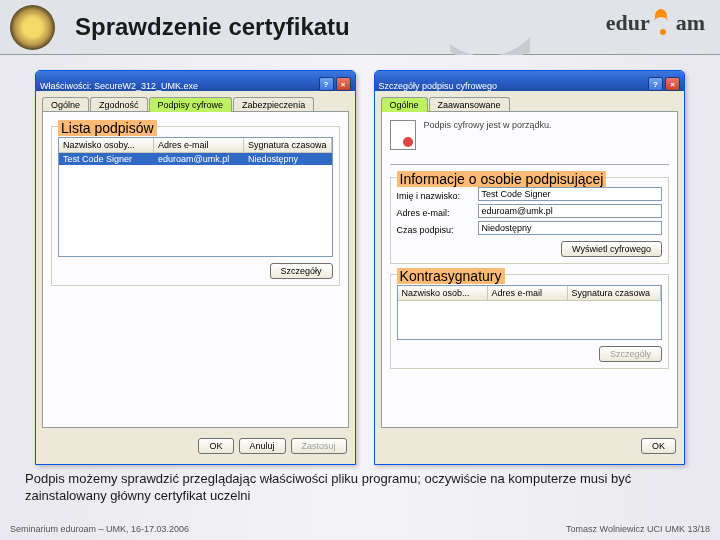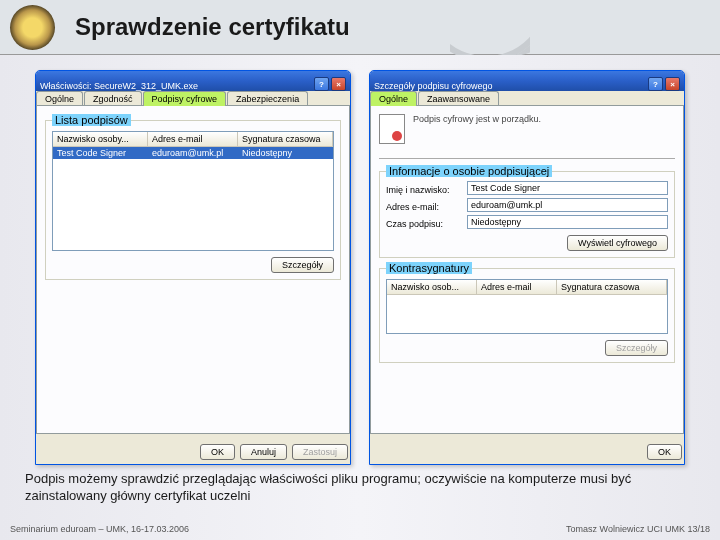--- a/index.html
+++ b/index.html
@@ -15,27 +15,27 @@
 .eduroam-logo .wifi{display:inline-block;position:relative;width:30px;height:25px;vertical-align:middle;margin:0 -2px}
 .eduroam-logo .wifi::before{content:"";position:absolute;width:6px;height:6px;background:#ff8c00;border-radius:50%;bottom:2px;left:12px}
 .eduroam-logo .wifi::after{content:"";position:absolute;width:14px;height:14px;border:3px solid #ff8c00;border-bottom:none;border-left:none;border-right:none;border-radius:50% 50% 0 0;left:6px;bottom:6px;box-shadow:0 -6px 0 -1px #ff8c00}
 .content{position:absolute;top:70px;left:35px;right:35px;bottom:75px;display:flex;gap:18px}
 .dlg{flex:1;background:#ece9d8;border:1px solid #0054e3;border-radius:5px 5px 0 0;display:flex;flex-direction:column;font-size:9px;box-shadow:2px 2px 4px rgba(0,0,0,0.2)}
 .tb{height:20px;background:linear-gradient(#3b77e0,#2a5fc8 50%,#1f4ea8);color:#fff;display:flex;align-items:flex-end;padding:0 4px;border-radius:4px 4px 0 0;font-size:9px}
 .tb-title{flex:1;overflow:hidden;white-space:nowrap}
 .tb-btns{display:flex;gap:2px}
 .tb-btn{width:15px;height:14px;background:linear-gradient(#6fa4f0,#3b77e0);border:1px solid #1a3a80;border-radius:2px;color:#fff;font-size:8px;display:flex;align-items:center;justify-content:center;font-weight:bold}
 .tb-btn.close{background:linear-gradient(#e8796a,#c8452a)}
-.dlg-body{flex:1;display:flex;flex-direction:column}
+.dlg-body{flex:1;padding:6px;display:flex;flex-direction:column}
 .tabs{display:flex;font-size:9px}
 .tab{padding:2px 8px;background:#ece9d8;border:1px solid #919b9c;border-bottom:none;border-radius:3px 3px 0 0;margin-right:1px}
 .tab.active{background:#bef264;position:relative;z-index:2}
 .tab-panel{flex:1;background:#fcfcfe;border:1px solid #919b9c;padding:8px;margin-top:-1px;display:flex;flex-direction:col;flex-direction:column}
 .group{border:1px solid #d0d0bf;padding:6px;position:relative;margin-top:6px}
-.group-title{position:absolute;top:-7px;left:6px;background:#7dd3fc;padding:0 3px;font-size:11px}
+.group-title{position:absolute;top:-7px;left:6px;background:#fdba74;padding:0 3px;font-size:14px}
 .listview{border:1px solid #7f9db9;background:#fff;height:120px;margin-top:4px}
 .lv-head{display:flex;background:linear-gradient(#fff,#ece9d8);border-bottom:1px solid #cbc7b8;font-size:9px}
 .lv-col{padding:2px 4px;border-right:1px solid #cbc7b8;overflow:hidden;white-space:nowrap}
 .lv-row{display:flex;font-size:9px}
 .lv-row.sel{background:#316ac5;color:#fff}
 .lv-cell{padding:1px 4px;overflow:hidden;white-space:nowrap}
 .btn{background:linear-gradient(#fff,#ece9d8);border:1px solid #707070;border-radius:3px;padding:2px 10px;font-size:9px}
 .btn.dis{color:#a0a0a0}
 .btn-row{display:flex;gap:5px;justify-content:flex-end;margin-top:6px}
 .sig-info{display:flex;gap:8px;margin-bottom:8px}
@@ -52,20 +52,21 @@
 hr.sep{border:none;border-top:1px solid #aaa;margin:6px 0}
 </style>
 </head>
 <body>
 
 <div class="slide">
   <div class="topbar">
     <div class="logo-sun"></div>
     <div class="slide-title">Sprawdzenie certyfikatu</div>
     <div class="arc-stripes"></div>
+    <div class="eduroam-logo">edur<span class="wifi"></span>am</div>
   </div>
 
   <div class="content">
 
     <div class="dlg">
       <div class="tb">
         <span class="tb-title">Właściwości: SecureW2_312_UMK.exe</span>
         <div class="tb-btns">
           <div class="tb-btn">?</div>
           <div class="tb-btn close">×</div>

